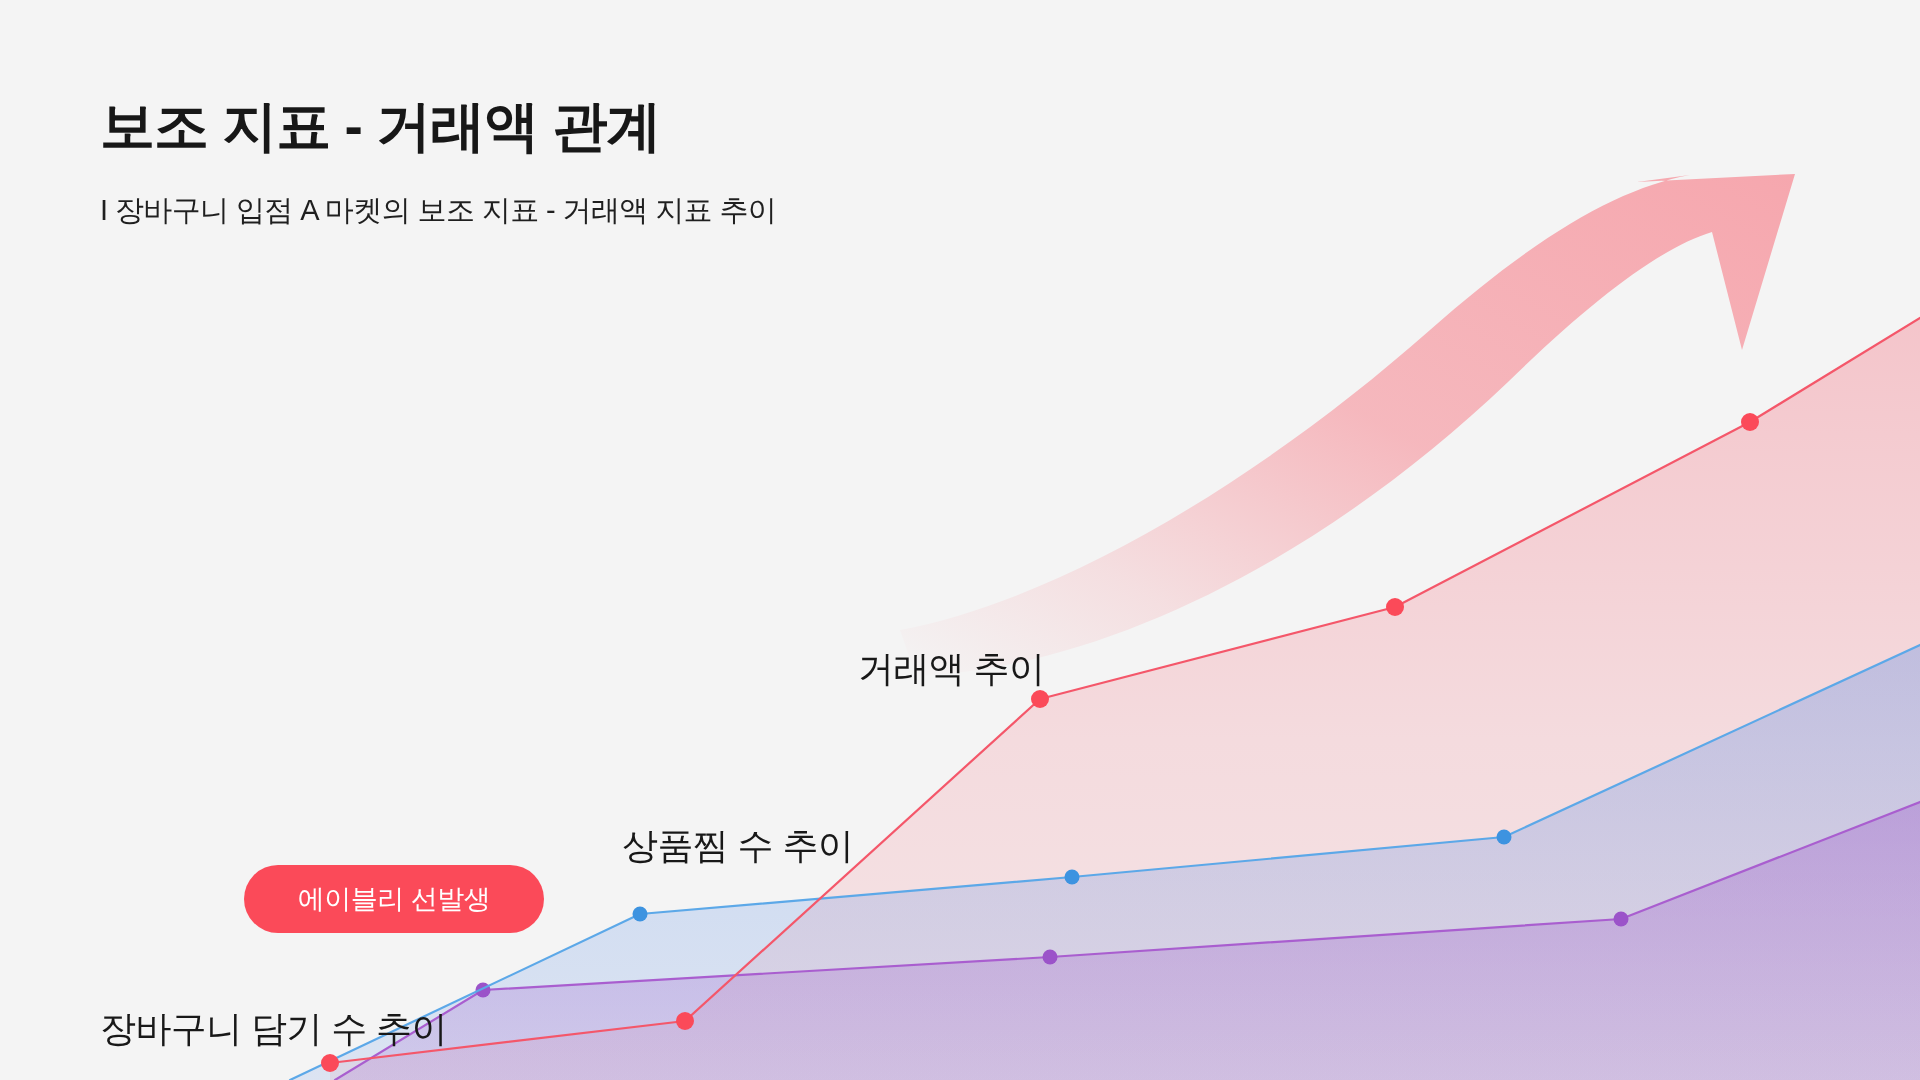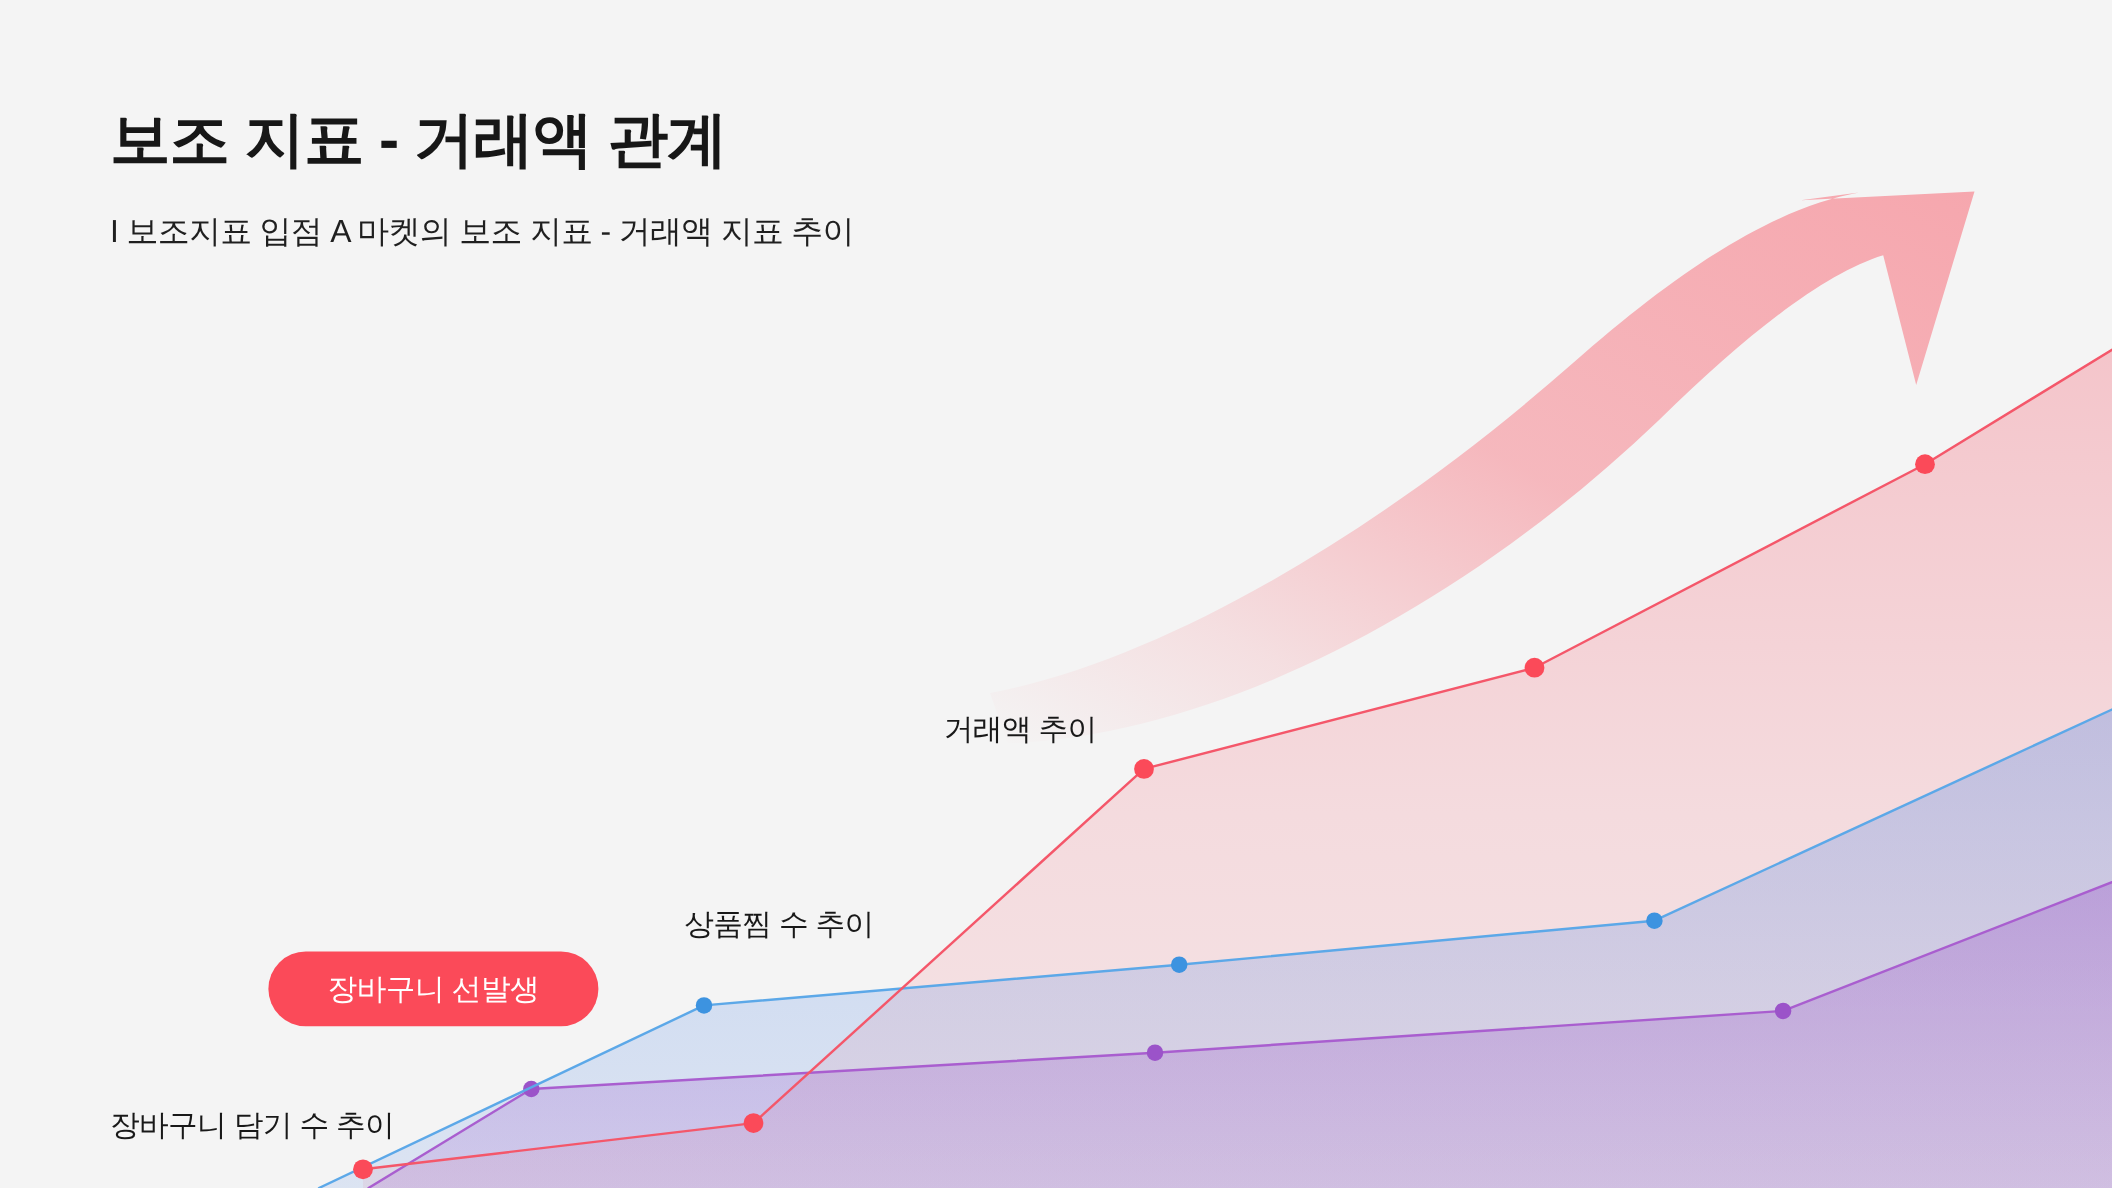--- a/index.html
+++ b/index.html
@@ -50,21 +50,21 @@
   #chart-canvas {
     position: absolute;
     left: 0; top: 0;
     width: 1920px;
     height: 1080px;
     z-index: 10;
   }
   
   .series-label {
     position: absolute;
-    font-size: 27px;
+    font-size: 36px;
     font-weight: 400;
     color: #181818;
     letter-spacing: -0.6px;
     white-space: nowrap;
     z-index: 30;
   }
   #label-transaction { left: 858px; top: 645px; }
   #label-wish        { left: 622px; top: 822px; }
   #label-cart        { left: 100px; top: 1005px; }
   
@@ -156,22 +156,22 @@
     <polyline points="330,1063 685,1021 1040,699 1395,607 1750,422 1920,318" fill="none" stroke="#F4576A" stroke-width="2.2" stroke-linejoin="round" stroke-linecap="round"></polyline>
     <circle cx="330" cy="1063" r="9" fill="#FB4A59"></circle>
     <circle cx="685" cy="1021" r="9" fill="#FB4A59"></circle>
     <circle cx="1040" cy="699" r="9" fill="#FB4A59"></circle>
     <circle cx="1395" cy="607" r="9" fill="#FB4A59"></circle>
     <circle cx="1750" cy="422" r="9" fill="#FB4A59"></circle>
   </svg>
 
   <div id="header">
     <h1 id="page-title">보조 지표 - 거래액 관계</h1>
-    <div id="page-subtitle">I 보조지표 입점 A 마켓의 보조 지표 - 거래액 지표 추이</div>
+    <div id="page-subtitle">I 장바구니 입점 A 마켓의 보조 지표 - 거래액 지표 추이</div>
   </div>
 
   <div class="series-label" id="label-transaction">거래액 추이</div>
   <div class="series-label" id="label-wish">상품찜 수 추이</div>
   <div class="series-label" id="label-cart">장바구니 담기 수 추이</div>
 
-  <div class="pill" id="pill-leading">장바구니 선발생</div>
+  <div class="pill" id="pill-leading">에이블리 선발생</div>
 
 </div>
 
 </body></html>

